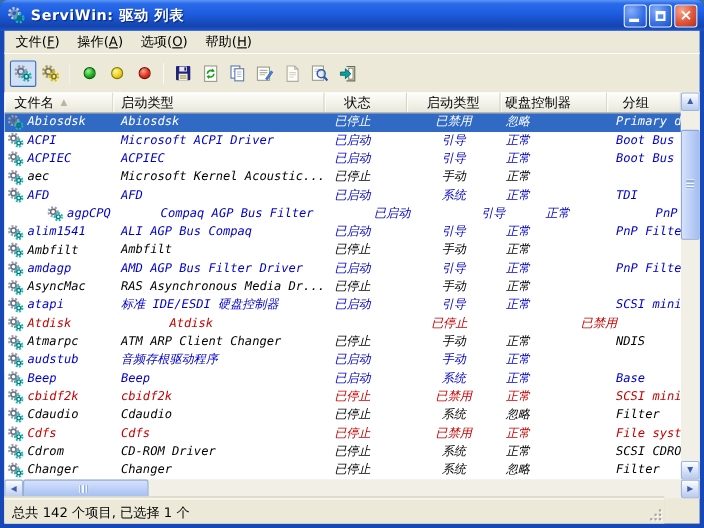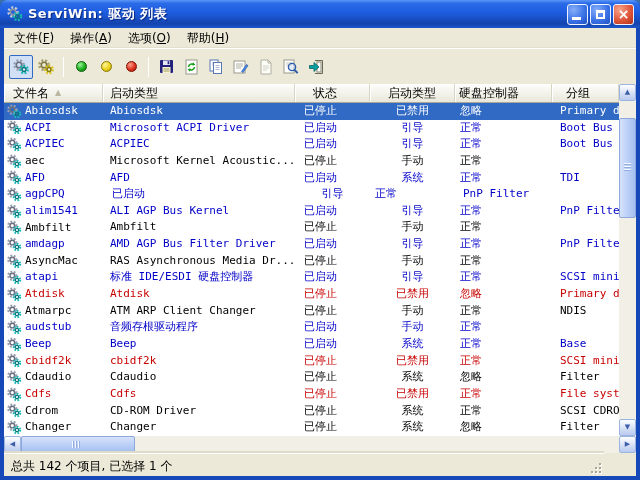--- a/index.html
+++ b/index.html
@@ -41,21 +41,21 @@
   .listview{position:absolute;top:56px;left:0;width:632px;height:352px;display:flex;background:#fff;}
   .lv-main{width:615px;overflow:hidden;}
   .lv-header,.lv-row{display:grid;grid-template-columns:99px 192px 75px 85px 97px 67px;}
   .lv-header{height:19px;background:linear-gradient(180deg,#fdfdfb,#f2f1e8 60%,#e9e7da);
     border-bottom:1px solid #ACA899;}
   .hcell{font-size:12px;line-height:18px;color:#000;border-right:1px solid #d8d5c4;
     box-shadow:inset 1px 1px 0 #ffffff;overflow:hidden;white-space:nowrap;}
   .h1{padding-left:9px;display:flex;align-items:center;gap:6px;}
   .h2{padding-left:7px;}.h3{padding-left:18px;}.h4{text-align:center;}.h5{padding-left:4px;}.h6{padding-left:14px;}
   .sort-arrow{font-size:8px;color:#b9b5a0;line-height:8px;}
-  .lv-rows{height:236px;background:#fff;}
+  .lv-rows{height:236px;background:#fff;font-style:italic;}
   .lv-row{height:16.65px;font-family:"DejaVu Sans Mono",monospace;font-size:11px;}
   .lv-row .cell{line-height:16.5px;white-space:nowrap;overflow:hidden;}
   .c1{padding-left:2px;display:flex;align-items:center;gap:3px;}
   .c2{padding-left:7px;}.c3{padding-left:9px;}.c4{text-align:center;}.c5{padding-left:5px;}.c6{padding-left:8px;}
   .lv-row.selected{background:#316AC5;color:#fff !important;}
   
   .vscroll{width:17px;background:#f1efe6;display:flex;flex-direction:column;}
   .scroll-btn{height:17px;width:17px;flex:none;background:linear-gradient(180deg,#fdfeff,#cdd9f3 70%,#bacbf0);
     border:1px solid #9cb4e0;border-radius:2px;color:#3e5eaa;font-size:7px;line-height:15px;text-align:center;}
   .vtrack{position:relative;flex:1;}
@@ -325,50 +325,51 @@
                   </svg>
                 </span>
                 <span>AFD</span>
               </div>
               <div class="cell c2">AFD</div>
               <div class="cell c3">已启动</div>
               <div class="cell c4">系统</div>
               <div class="cell c5">正常</div>
               <div class="cell c6">TDI</div>
             </div>
-            <div class="lv-row" style="color: rgb(0, 0, 200);">
+            <div class="lv-row" style="color: rgb(0, 0, 200); padding-left: 36px;">
               <div class="cell c1">
                 <span>
                   <svg width="16" height="15" viewBox="0 0 16 15">
                     <circle cx="6.3" cy="5.6" r="4" fill="none" stroke="#9aa0b0" stroke-width="2.3" stroke-dasharray="1.8 1.5"></circle>
                     <circle cx="6.3" cy="5.6" r="2.3" fill="none" stroke="#6a7080" stroke-width="1.4"></circle>
                     <circle cx="11" cy="10" r="3.2" fill="none" stroke="#19b8b8" stroke-width="2.1" stroke-dasharray="1.6 1.3"></circle>
                     <circle cx="11" cy="10" r="1.7" fill="none" stroke="#067878" stroke-width="1.2"></circle>
                   </svg>
                 </span>
                 <span>agpCPQ</span>
               </div>
+              <div class="cell c2">Compaq AGP Bus Filter</div>
               <div class="cell c3">已启动</div>
               <div class="cell c4">引导</div>
               <div class="cell c5">正常</div>
               <div class="cell c6">PnP Filter</div>
             </div>
             <div class="lv-row" style="color: rgb(0, 0, 200);">
               <div class="cell c1">
                 <span>
                   <svg width="16" height="15" viewBox="0 0 16 15">
                     <circle cx="6.3" cy="5.6" r="4" fill="none" stroke="#9aa0b0" stroke-width="2.3" stroke-dasharray="1.8 1.5"></circle>
                     <circle cx="6.3" cy="5.6" r="2.3" fill="none" stroke="#6a7080" stroke-width="1.4"></circle>
                     <circle cx="11" cy="10" r="3.2" fill="none" stroke="#19b8b8" stroke-width="2.1" stroke-dasharray="1.6 1.3"></circle>
                     <circle cx="11" cy="10" r="1.7" fill="none" stroke="#067878" stroke-width="1.2"></circle>
                   </svg>
                 </span>
                 <span>alim1541</span>
               </div>
-              <div class="cell c2">ALI AGP Bus Kernel</div>
+              <div class="cell c2">ALI AGP Bus Compaq</div>
               <div class="cell c3">已启动</div>
               <div class="cell c4">引导</div>
               <div class="cell c5">正常</div>
               <div class="cell c6">PnP Filter</div>
             </div>
             <div class="lv-row" style="color: rgb(0, 0, 0);">
               <div class="cell c1">
                 <span>
                   <svg width="16" height="15" viewBox="0 0 16 15">
                     <circle cx="6.3" cy="5.6" r="4" fill="none" stroke="#9aa0b0" stroke-width="2.3" stroke-dasharray="1.8 1.5"></circle>
@@ -432,21 +433,21 @@
                   </svg>
                 </span>
                 <span>atapi</span>
               </div>
               <div class="cell c2">标准 IDE/ESDI 硬盘控制器</div>
               <div class="cell c3">已启动</div>
               <div class="cell c4">引导</div>
               <div class="cell c5">正常</div>
               <div class="cell c6">SCSI minip</div>
             </div>
-            <div class="lv-row" style="color: rgb(200, 0, 0);">
+            <div class="lv-row" style="color: rgb(200, 0, 0); gap: 44px;">
               <div class="cell c1">
                 <span>
                   <svg width="16" height="15" viewBox="0 0 16 15">
                     <circle cx="6.3" cy="5.6" r="4" fill="none" stroke="#9aa0b0" stroke-width="2.3" stroke-dasharray="1.8 1.5"></circle>
                     <circle cx="6.3" cy="5.6" r="2.3" fill="none" stroke="#6a7080" stroke-width="1.4"></circle>
                     <circle cx="11" cy="10" r="3.2" fill="none" stroke="#19b8b8" stroke-width="2.1" stroke-dasharray="1.6 1.3"></circle>
                     <circle cx="11" cy="10" r="1.7" fill="none" stroke="#067878" stroke-width="1.2"></circle>
                   </svg>
                 </span>
                 <span>Atdisk</span>

